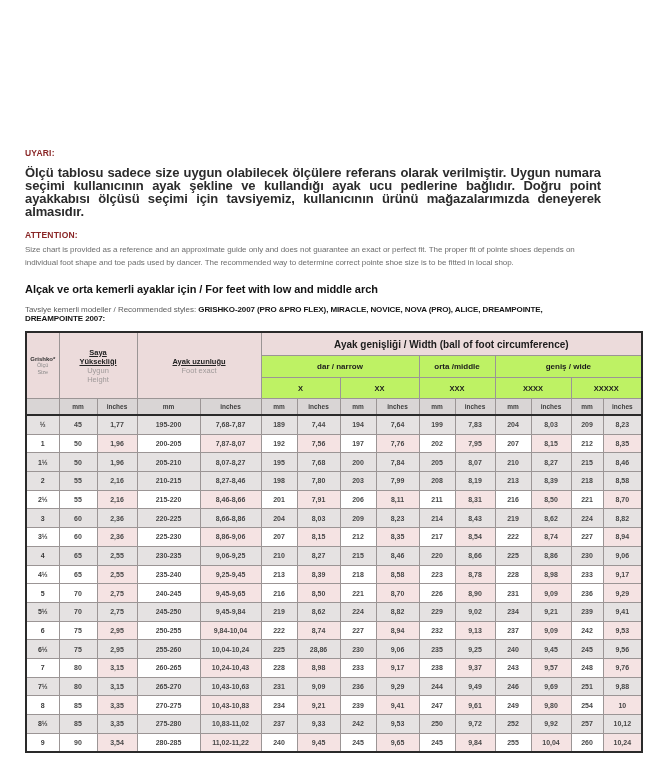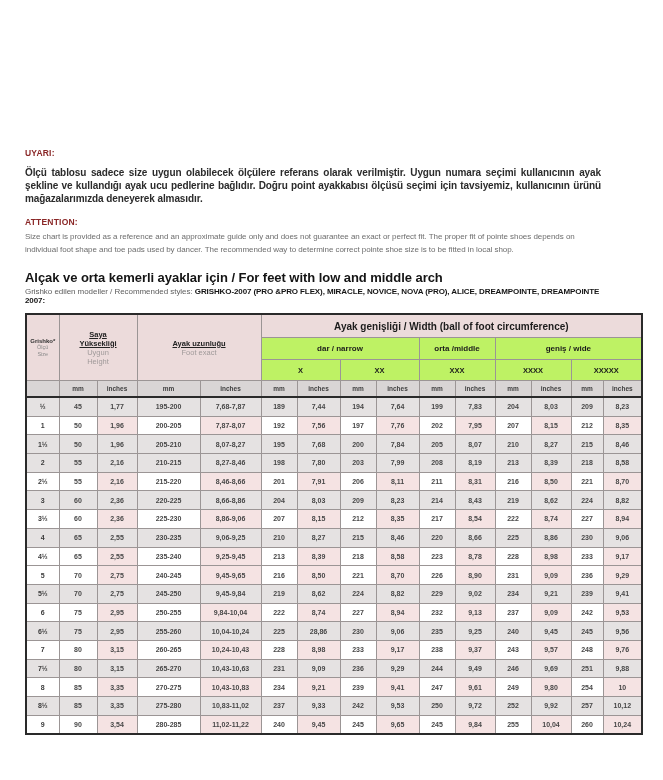--- a/index.html
+++ b/index.html
@@ -7,29 +7,29 @@
     width:663px;height:780px;overflow:hidden;position:relative;
     font-family:"Liberation Sans","DejaVu Sans",sans-serif;
     -webkit-font-smoothing:antialiased;
   }
   .content{position:absolute;left:25px;top:148px;width:576px;}
   .h-maroon{
     color:#8a2727;font-size:8.5px;font-weight:bold;letter-spacing:.2px;
     margin:0 0 3px 0;
   }
   .para-tr{
-    color:#2b2b2b;font-size:10px;font-weight:bold;line-height:13px;
+    color:#2b2b2b;font-size:13px;font-weight:bold;line-height:13px;
     text-align:justify;letter-spacing:-.1px;margin:8px 0 12px 0;
   }
   .para-en{
     color:#6d6d6d;font-size:8px;font-weight:normal;line-height:13px;
     letter-spacing:-.05px;margin:0 0 14px 0;
   }
   .arch-line{
-    color:#141414;font-size:13px;font-weight:bold;letter-spacing:-.05px;margin:6px 0 2px 0;
+    color:#141414;font-size:11px;font-weight:bold;letter-spacing:-.05px;margin:6px 0 10px 0;
   }
   .styles-line{
     color:#5d5d5d;font-size:8px;font-weight:normal;letter-spacing:-.05px;margin:0 0 8px 0;
   }
   .styles-line b{color:#141414;letter-spacing:-.1px;}
 
   table.size-chart{
     border-collapse:collapse;table-layout:fixed;width:616px;
     margin-top:4px;
     font-family:"Liberation Sans","DejaVu Sans",sans-serif;
@@ -68,21 +68,21 @@
 
 <div class="content">
 
   <div class="h-maroon">UYARI:</div>
   <p class="para-tr">Ölçü tablosu sadece size uygun olabilecek ölçülere referans olarak verilmiştir. Uygun numara seçimi kullanıcının ayak şekline ve kullandığı ayak ucu pedlerine bağlıdır. Doğru point ayakkabısı ölçüsü seçimi için tavsiyemiz, kullanıcının ürünü mağazalarımızda deneyerek almasıdır.</p>
 
   <div class="h-maroon">ATTENTION:</div>
   <p class="para-en">Size chart is provided as a reference and an approximate guide only and does not guarantee an exact or perfect fit. The proper fit of pointe shoes depends on  individual foot shape and toe pads used by dancer. The recommended way to determine correct pointe shoe size is to be fitted in local shop.</p>
 
   <div class="arch-line">Alçak ve orta kemerli ayaklar için / For feet with low and middle arch</div>
-  <div class="styles-line"><span>Grishko edilen modeller / Recommended styles: </span><b>GRISHKO-2007 (PRO &amp;PRO FLEX), MIRACLE, NOVICE, NOVA (PRO), ALICE, DREAMPOINTE, DREAMPOINTE 2007:</b></div>
+  <div class="styles-line"><span>Tavsiye kemerli modeller / Recommended styles: </span><b>GRISHKO-2007 (PRO &amp;PRO FLEX), MIRACLE, NOVICE, NOVA (PRO), ALICE, DREAMPOINTE, DREAMPOINTE 2007:</b></div>
 
   <table class="size-chart">
     <colgroup>
       <col style="width:33px">
         <col style="width:38px">
         <col style="width:40px">
       <col style="width:63px">
         <col style="width:61px">
       <col style="width:36px">
         <col style="width:43px">

